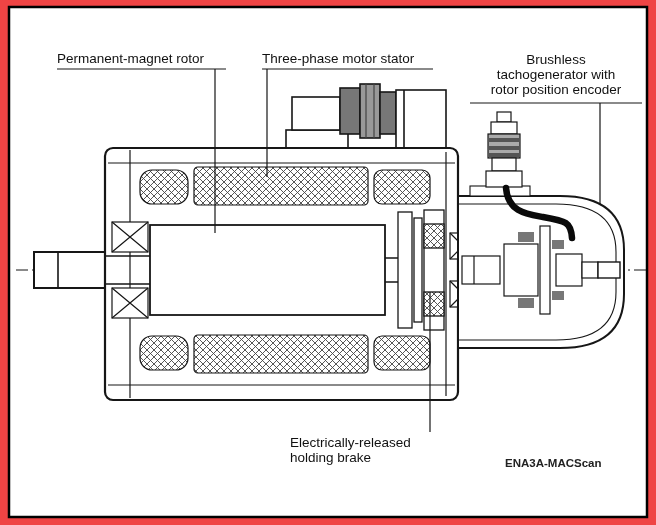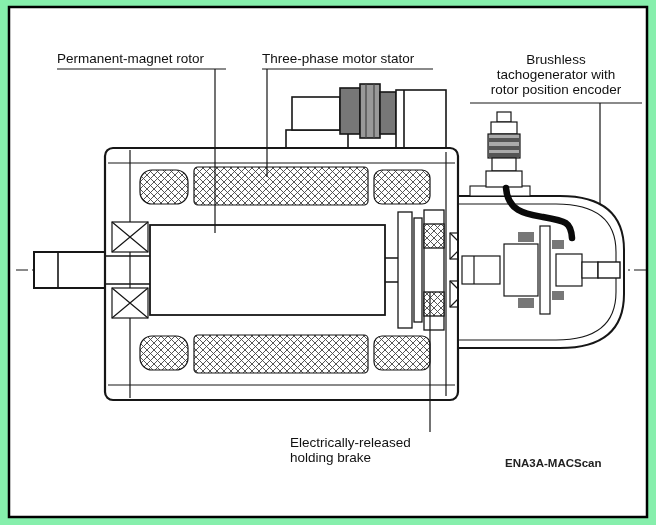--- a/index.html
+++ b/index.html
@@ -1,17 +1,17 @@
 <!DOCTYPE html>
 <html><head>
 <meta charset="utf-8">
 <style>
   html,body{margin:0;padding:0;background:#fff;}
   .page{
-    position:relative;width:656px;height:525px;background:#86efac;
+    position:relative;width:656px;height:525px;background:#ef4444;
     font-family:"Liberation Sans",sans-serif;overflow:hidden;
   }
   .page svg{position:absolute;left:0;top:0;}
   text.lbl{font-size:13.5px;fill:#111111;}
   text.mid{text-anchor:middle;}
   text.cap{font-size:11.5px;font-weight:bold;fill:#222222;}
 </style>
 </head>
 <body>
 

